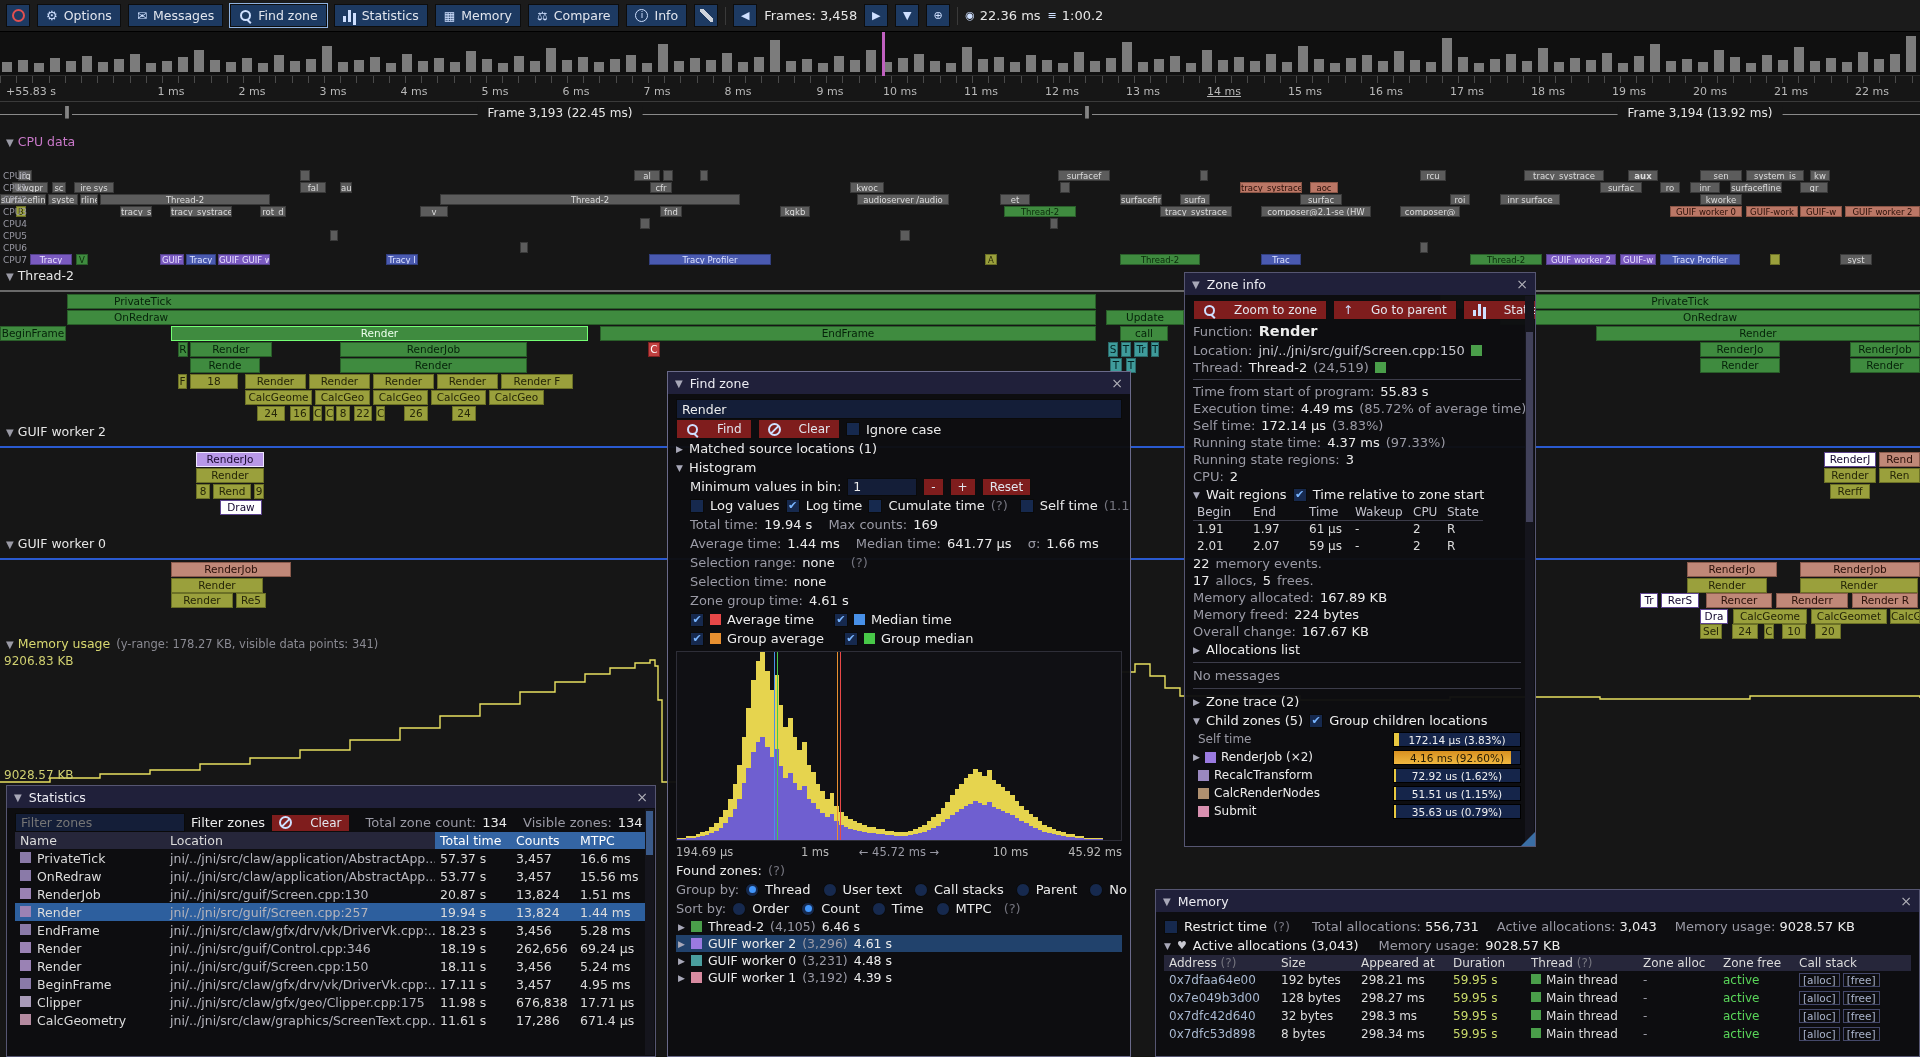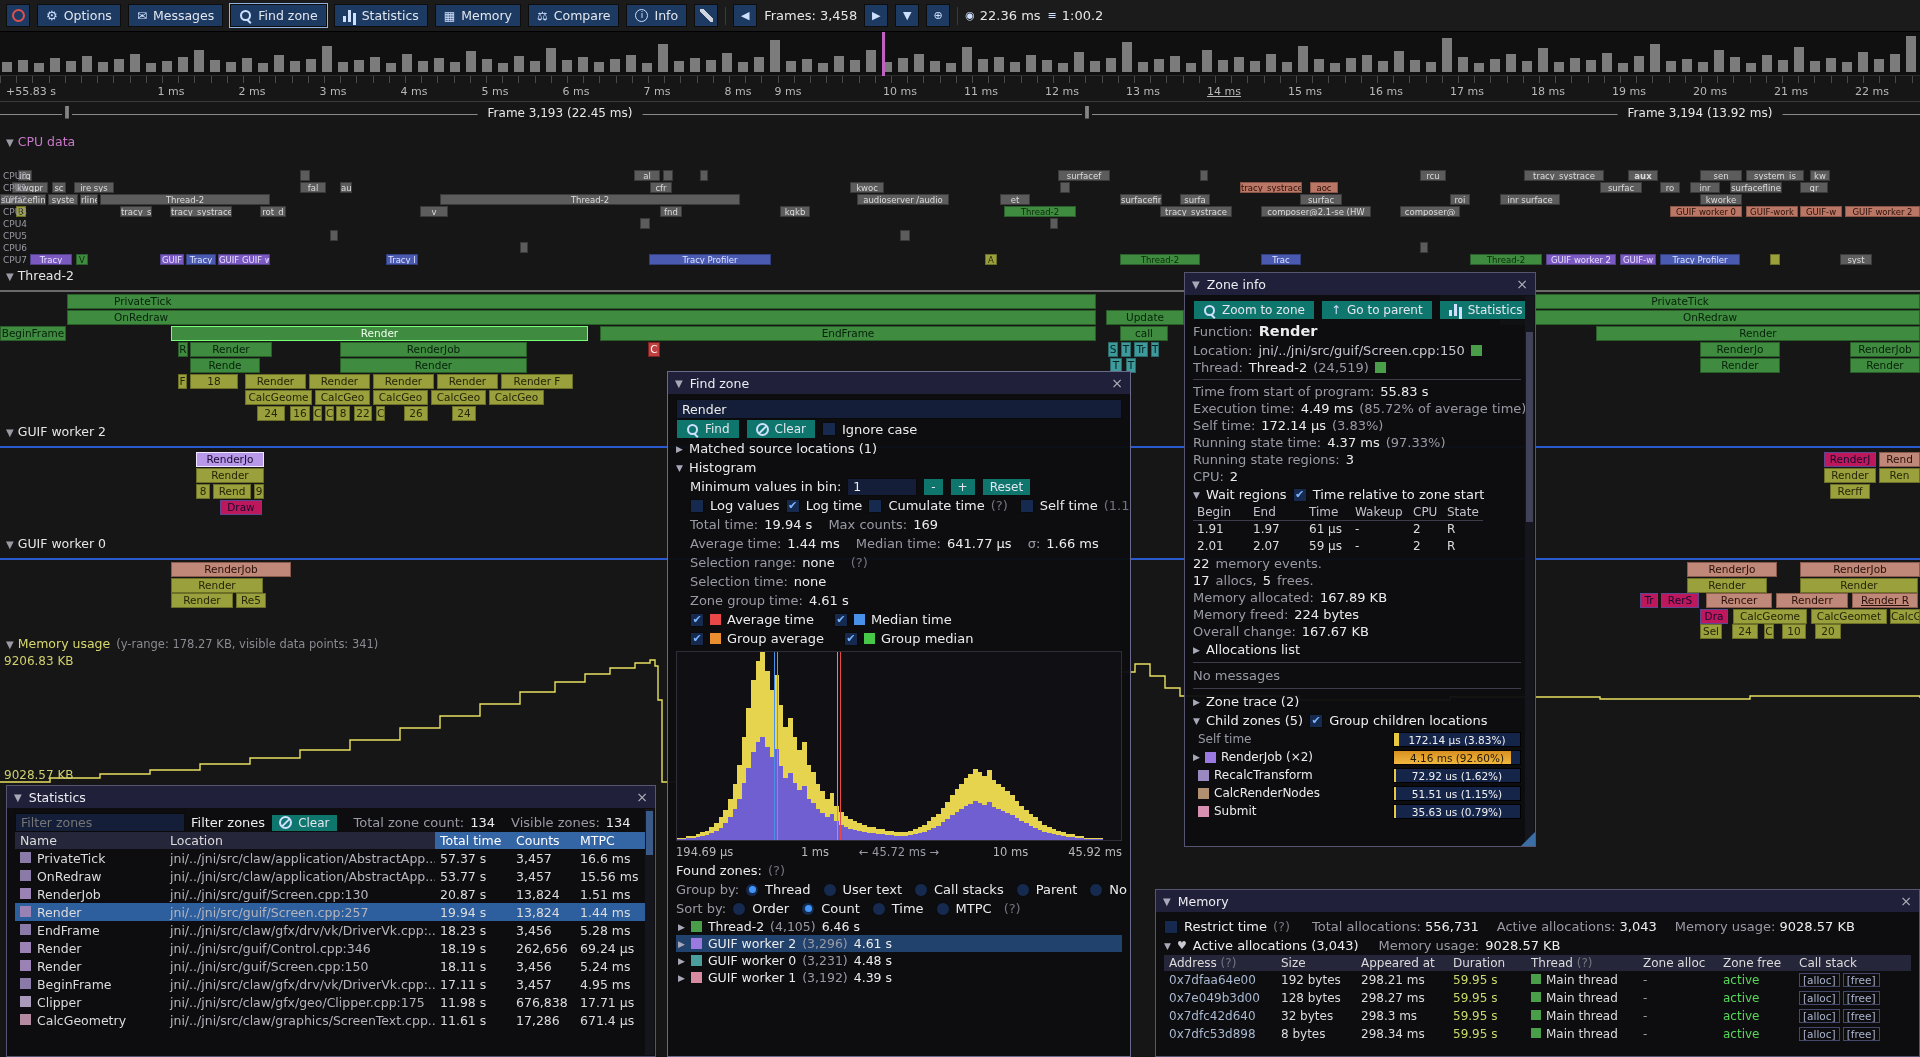--- a/index.html
+++ b/index.html
@@ -55,21 +55,21 @@
 .cs-g{background:#5c5c5c;color:#dcdcdc}
 .cs-gr{background:#3f8b3f;color:#0a2a0a;border-color:#2a5e2a}
 .cs-b{background:#4a5ab0;color:#dce2ff;border-color:#323f7f}
 .cs-p{background:#7a5ac0;color:#e8e0ff;border-color:#53408a}
 .cs-s{background:#bb7766;color:#2a0f08;border-color:#8a5546}
 .cs-o{background:#9aa03c;color:#2a2a08;border-color:#6b7026}
 .zone{position:absolute;height:15px;font-size:10.5px;line-height:13px;overflow:hidden;white-space:nowrap;text-align:center;border:1px solid}
 .z-g{background:#3f8b3f;border-color:#295e29;color:#06230a}
 .z-gs{background:#3f8b3f;border-color:#74ff74;color:#ecffec}
 .z-o{background:#9aa03c;border-color:#6b7026;color:#262608}
-.z-p{background:#be185d;border-color:#5e4590;color:#140830}
+.z-p{background:#ffffff;border-color:#5e4590;color:#140830}
 .z-ph{background:#b898e8;border-color:#efe6ff;color:#1a0a30}
 .z-s{background:#c08878;border-color:#8a5a4c;color:#2a100a}
 .z-t{background:#3f9b9b;border-color:#2a6a6a;color:#032222}
 .z-r{background:#c04040;border-color:#7f2020;color:#fff}
 .zone.al{text-align:left;padding-left:46px}
 #memgraph{position:absolute;top:656px;left:0}
 .memlab{position:absolute;left:4px;font-size:12px;color:#cfcf70}
 
 .win{position:absolute;background:rgba(13,13,17,.97);border:1px solid #565672;z-index:10;display:flex;flex-direction:column;overflow:hidden}
 .titlebar{height:22px;background:#20203a;display:flex;align-items:center;padding:0 7px;gap:7px;font-size:12.5px;color:#ececf2;flex:0 0 auto}
@@ -78,21 +78,21 @@
 .close{margin-left:auto;color:#b0b0b8;font-size:14px;line-height:14px}
 .wbody{padding:5px 8px;flex:1;display:flex;flex-direction:column;overflow:hidden;position:relative}
 .row{display:flex;align-items:center;gap:6px;min-height:19px;white-space:nowrap}
 .lbl{color:#9a9aa5}
 .val{color:#ececec}
 .hint{color:#74747e}
 .sep{border-top:1px solid #3c3c4a;margin:3px 0}
 .cb{width:14px;height:14px;background:#16294e;border:1px solid #0a0a0a;display:inline-flex;align-items:center;justify-content:center;color:#79b5ff;font-size:11px;flex:0 0 auto}
 .rd{width:14px;height:14px;border-radius:50%;background:#16294e;border:1px solid #0a0a0a;display:inline-flex;align-items:center;justify-content:center;flex:0 0 auto}
 .rd.on::after{content:"";width:7px;height:7px;border-radius:50%;background:#4296fa}
-.btn{background:#0f766e;border:1px solid #0d0d0d;color:#e2e6ee;padding:2px 9px;font-size:12px;display:inline-flex;align-items:center;gap:6px;position:relative}
+.btn{background:#7f1d1d;border:1px solid #0d0d0d;color:#e2e6ee;padding:2px 9px;font-size:12px;display:inline-flex;align-items:center;gap:18px;position:relative}
 .btn.mini{padding:1px 7px}
 .inp{background:#141e38;border:1px solid #0a0a0a;color:#ececec;font-size:12.5px;padding:2px 5px;font-family:"DejaVu Sans",sans-serif}
 .sw{width:11px;height:11px;display:inline-block;flex:0 0 auto}
 .scrollbar{position:absolute;right:1px;top:1px;bottom:1px;width:9px;background:#15151d}
 .scrollbar .thumb{position:absolute;left:1px;width:7px;background:#41415a}
 .grip{position:absolute;right:0;bottom:0;width:0;height:0;border-style:solid;border-width:0 0 14px 14px;border-color:transparent transparent #3a6ea5 transparent}
 
 #stat-grid .th,#stat-grid .td{padding:1px 5px;overflow:hidden;white-space:nowrap;font-size:12.5px}
 #stat-grid .hdr{display:grid;grid-template-columns:150px 270px 76px 64px 1fr;background:#26263a}
 #stat-grid .th.sorted{background:#3465a4;color:#fff}
@@ -319,21 +319,21 @@
 <div id="ruler">
     <span class="origin">+55.83 s</span>
     <span class="tick" style="left: 171px;">1 ms</span>
     <span class="tick" style="left: 252px;">2 ms</span>
     <span class="tick" style="left: 333px;">3 ms</span>
     <span class="tick" style="left: 414px;">4 ms</span>
     <span class="tick" style="left: 495px;">5 ms</span>
     <span class="tick" style="left: 576px;">6 ms</span>
     <span class="tick" style="left: 657px;">7 ms</span>
     <span class="tick" style="left: 738px;">8 ms</span>
-    <span class="tick" style="left: 788px;">9 ms</span>
+    <span class="tick" style="left: 830px;">9 ms</span>
     <span class="tick" style="left: 900px;">10 ms</span>
     <span class="tick" style="left: 981px;">11 ms</span>
     <span class="tick" style="left: 1062px;">12 ms</span>
     <span class="tick" style="left: 1143px;">13 ms</span>
     <span class="tick" style="left: 1224px; text-decoration: underline;">14 ms</span>
     <span class="tick" style="left: 1305px;">15 ms</span>
     <span class="tick" style="left: 1386px;">16 ms</span>
     <span class="tick" style="left: 1467px;">17 ms</span>
     <span class="tick" style="left: 1548px;">18 ms</span>
     <span class="tick" style="left: 1629px;">19 ms</span>
@@ -506,21 +506,21 @@
     <div class="zone z-o" style="left: 171px; top: 593px; width: 62px;">Render</div>
     <div class="zone z-o" style="left: 236px; top: 593px; width: 30px;">Re5</div>
     <div class="zone z-s" style="left: 1687px; top: 562px; width: 90px;">RenderJo</div>
     <div class="zone z-s" style="left: 1800px; top: 562px; width: 120px;">RenderJob</div>
     <div class="zone z-o" style="left: 1687px; top: 578px; width: 80px;">Render</div>
     <div class="zone z-o" style="left: 1800px; top: 578px; width: 118px;">Render</div>
     <div class="zone z-p" style="left: 1640px; top: 593px; width: 18px;">Tr</div>
     <div class="zone z-p" style="left: 1661px; top: 593px; width: 38px;">RerS</div>
     <div class="zone z-s" style="left: 1706px; top: 593px; width: 66px;">Rencer</div>
     <div class="zone z-s" style="left: 1776px; top: 593px; width: 72px;">Renderr</div>
-    <div class="zone z-s" style="left: 1852px; top: 593px; width: 66px; text-decoration: underline;">Render R</div>
+    <div class="zone z-s" style="left: 1852px; top: 593px; width: 66px;">Render R</div>
     <div class="zone z-p" style="left: 1700px; top: 609px; width: 28px;">Dra</div>
     <div class="zone z-o" style="left: 1733px; top: 609px; width: 74px;">CalcGeome</div>
     <div class="zone z-o" style="left: 1811px; top: 609px; width: 76px;">CalcGeomet</div>
     <div class="zone z-o" style="left: 1890px; top: 609px; width: 30px;">CalcGeo</div>
     <div class="zone z-o" style="left: 1700px; top: 624px; width: 22px;">Sel</div>
     <div class="zone z-o" style="left: 1732px; top: 624px; width: 26px;">24</div>
     <div class="zone z-o" style="left: 1764px; top: 624px; width: 10px;">C</div>
     <div class="zone z-o" style="left: 1782px; top: 624px; width: 24px;">10</div>
     <div class="zone z-o" style="left: 1815px; top: 624px; width: 26px;">20</div>
     <div class="sechdr mem" style="left: 6px; top: 636px;"><span class="tri">▼</span><span>Memory usage</span><span class="note">(y-range: 178.27 KB, visible data points: 341)</span></div>

